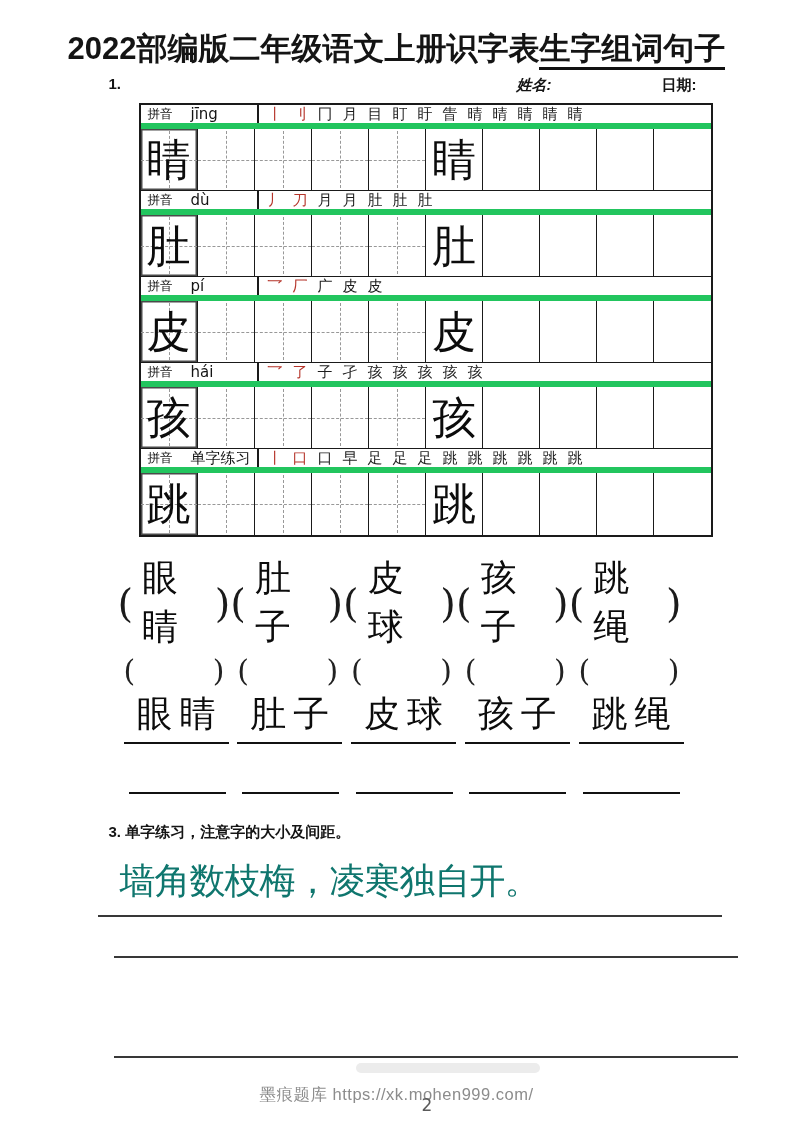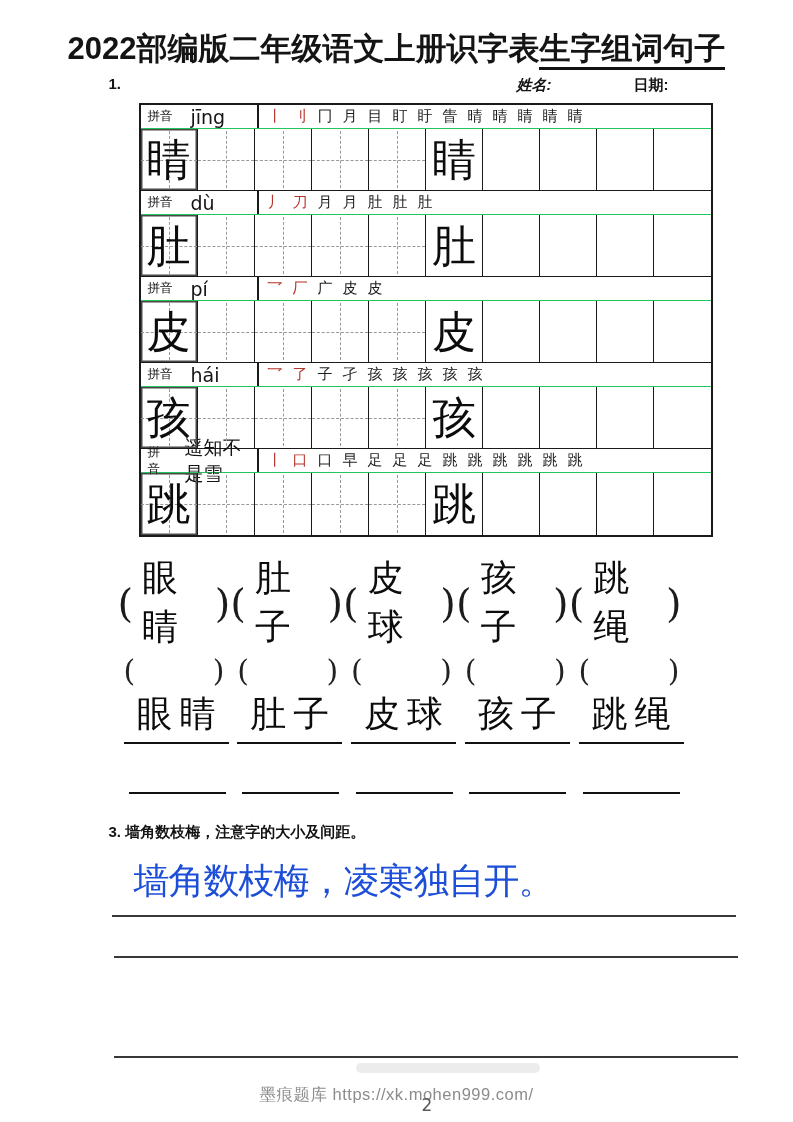--- a/index.html
+++ b/index.html
@@ -14,37 +14,37 @@
     position:absolute; top:12px; left:0; width:100%;
     text-align:center; font-weight:700; font-size:31px; letter-spacing:0px;
     white-space:nowrap;
   }
   .title .underlined { border-bottom:3px solid #111; padding-bottom:1px; }
   
   .sec-head { position:absolute; font-size:15px; font-weight:600; white-space:nowrap; }
   .sec1-num  { left:75px;  top:59px; }
   .sec1-txt  { left:108px; top:60px; }
   .name-lab  { left:483px; top:60px;font-style:italic; }
-  .date-lab  { left:600px; top:60px; }
+  .date-lab  { left:628px; top:60px; }
   .sec2-head { left:75px;  top:531px; }
   .sec3-head { left:75px;  top:807px; }
   
   .char-table {
     position:absolute; left:105px; top:87px; width:574px;
     border:2px solid #1a1a1a;
   }
-  .t-pinyin-row { display:flex; height:24px; border-bottom:1px solid #22c55e; }
+  .t-pinyin-row { display:flex; height:24px; border-bottom:6px solid #22c55e; }
   .t-pinyin-row + .t-practice-row { border-bottom:1px solid #1a1a1a; }
   .t-practice-row:last-child { border-bottom:none; }
   .py-label-cell {
     width:118px; flex:0 0 118px; border-right:2px solid #1a1a1a;
     display:flex; align-items:center; padding-left:7px; gap:18px;
   }
   .py-label { font-size:12.5px; }
-  .py-value { font-size:19px; font-family:"DejaVu Sans", sans-serif; }
+  .py-value { font-size:15px; font-family:"DejaVu Sans", sans-serif; }
   .strokes-cell { flex:1; display:flex; align-items:center; padding-left:9px; gap:10px; overflow:hidden; }
   .stroke-step {
     font-size:15px; line-height:1; color:#1c1c1c;
     font-family:"DejaVu Serif", serif; flex:0 0 auto;
   }
   .stroke-step.s-red { color:#b5342a; }
   .t-practice-row { display:flex; height:62px; border-bottom:1px solid #1a1a1a; }
   .p-cell { flex:1; position:relative; border-right:1px solid #1a1a1a; }
   .p-cell:last-child { border-right:none; }
   .p-cell.guide::before {
@@ -87,24 +87,24 @@
     font-family:"DejaVu Serif", serif; color:#0c0c0c;
     border-bottom:2.5px solid #111; padding:0 6px 6px 13px; min-width:104px; text-align:center;
   }
   .blank-underlines-row {
     position:absolute; left:95px; right:80px; top:776px;
     display:flex; justify-content:space-between;
   }
   .blank-underline { width:97px; border-top:2.5px solid #111; height:0; }
   
   .sentence-block {
-    position:absolute; left:78px; width:624px;
+    position:absolute; left:64px; width:624px;
     border-bottom:2px solid #383838; padding:0 0 10px 22px;
     font-size:36px; letter-spacing:-1px; line-height:1.3; white-space:nowrap;
-    font-family:"DejaVu Serif", serif; color:#1d4ed8;
+    font-family:"DejaVu Serif", serif; color:#0f766e;
   }
   .sentence-1 { top:842px; }
   .sentence-2 { top:948px; }
   .blank-line { position:absolute; left:80px; width:624px; border-top:2px solid #383838; height:0; }
   .blank-line-1 { top:940px; }
   .blank-line-2 { top:1040px; }
   
   .wm-bar {
     position:absolute; left:322px; top:1047px; width:184px; height:10px;
     background:#ececec; border-radius:5px;
@@ -258,21 +258,21 @@
           <span class="p-char">孩</span>
         </div>
         <div class="p-cell"></div>
         <div class="p-cell"></div>
         <div class="p-cell"></div>
         <div class="p-cell"></div>
       </div>
       <div class="t-pinyin-row">
         <div class="py-label-cell">
           <span class="py-label">拼音</span>
-          <span class="py-value">遥知不是雪</span>
+          <span class="py-value">单字练习</span>
         </div>
         <div class="strokes-cell">
           <span class="stroke-step s-red">丨</span>
           <span class="stroke-step s-red">口</span>
           <span class="stroke-step">口</span>
           <span class="stroke-step">早</span>
           <span class="stroke-step">足</span>
           <span class="stroke-step">足</span>
           <span class="stroke-step">足</span>
           <span class="stroke-step">跳</span>
@@ -359,21 +359,21 @@
     </div>
   <div class="blank-underlines-row">
       <div class="blank-underline"></div>
       <div class="blank-underline"></div>
       <div class="blank-underline"></div>
       <div class="blank-underline"></div>
       <div class="blank-underline"></div>
     </div>
 
   <div class="sec-head sec3-head">
-    <span>3.</span>&nbsp;<span>墙角数枝梅，注意字的大小及间距。</span>
+    <span>3.</span>&nbsp;<span>单字练习，注意字的大小及间距。</span>
   </div>
   <div class="sentence-block sentence-1">墙角数枝梅，凌寒独自开。</div>
   <div class="blank-line blank-line-1"></div>
   <div class="blank-line blank-line-2"></div>
 
   <div class="wm-bar"></div>
   <div class="footer-text">墨痕题库 https://xk.mohen999.com/</div>
   <div class="page-num">2</div>
 
 </div>

